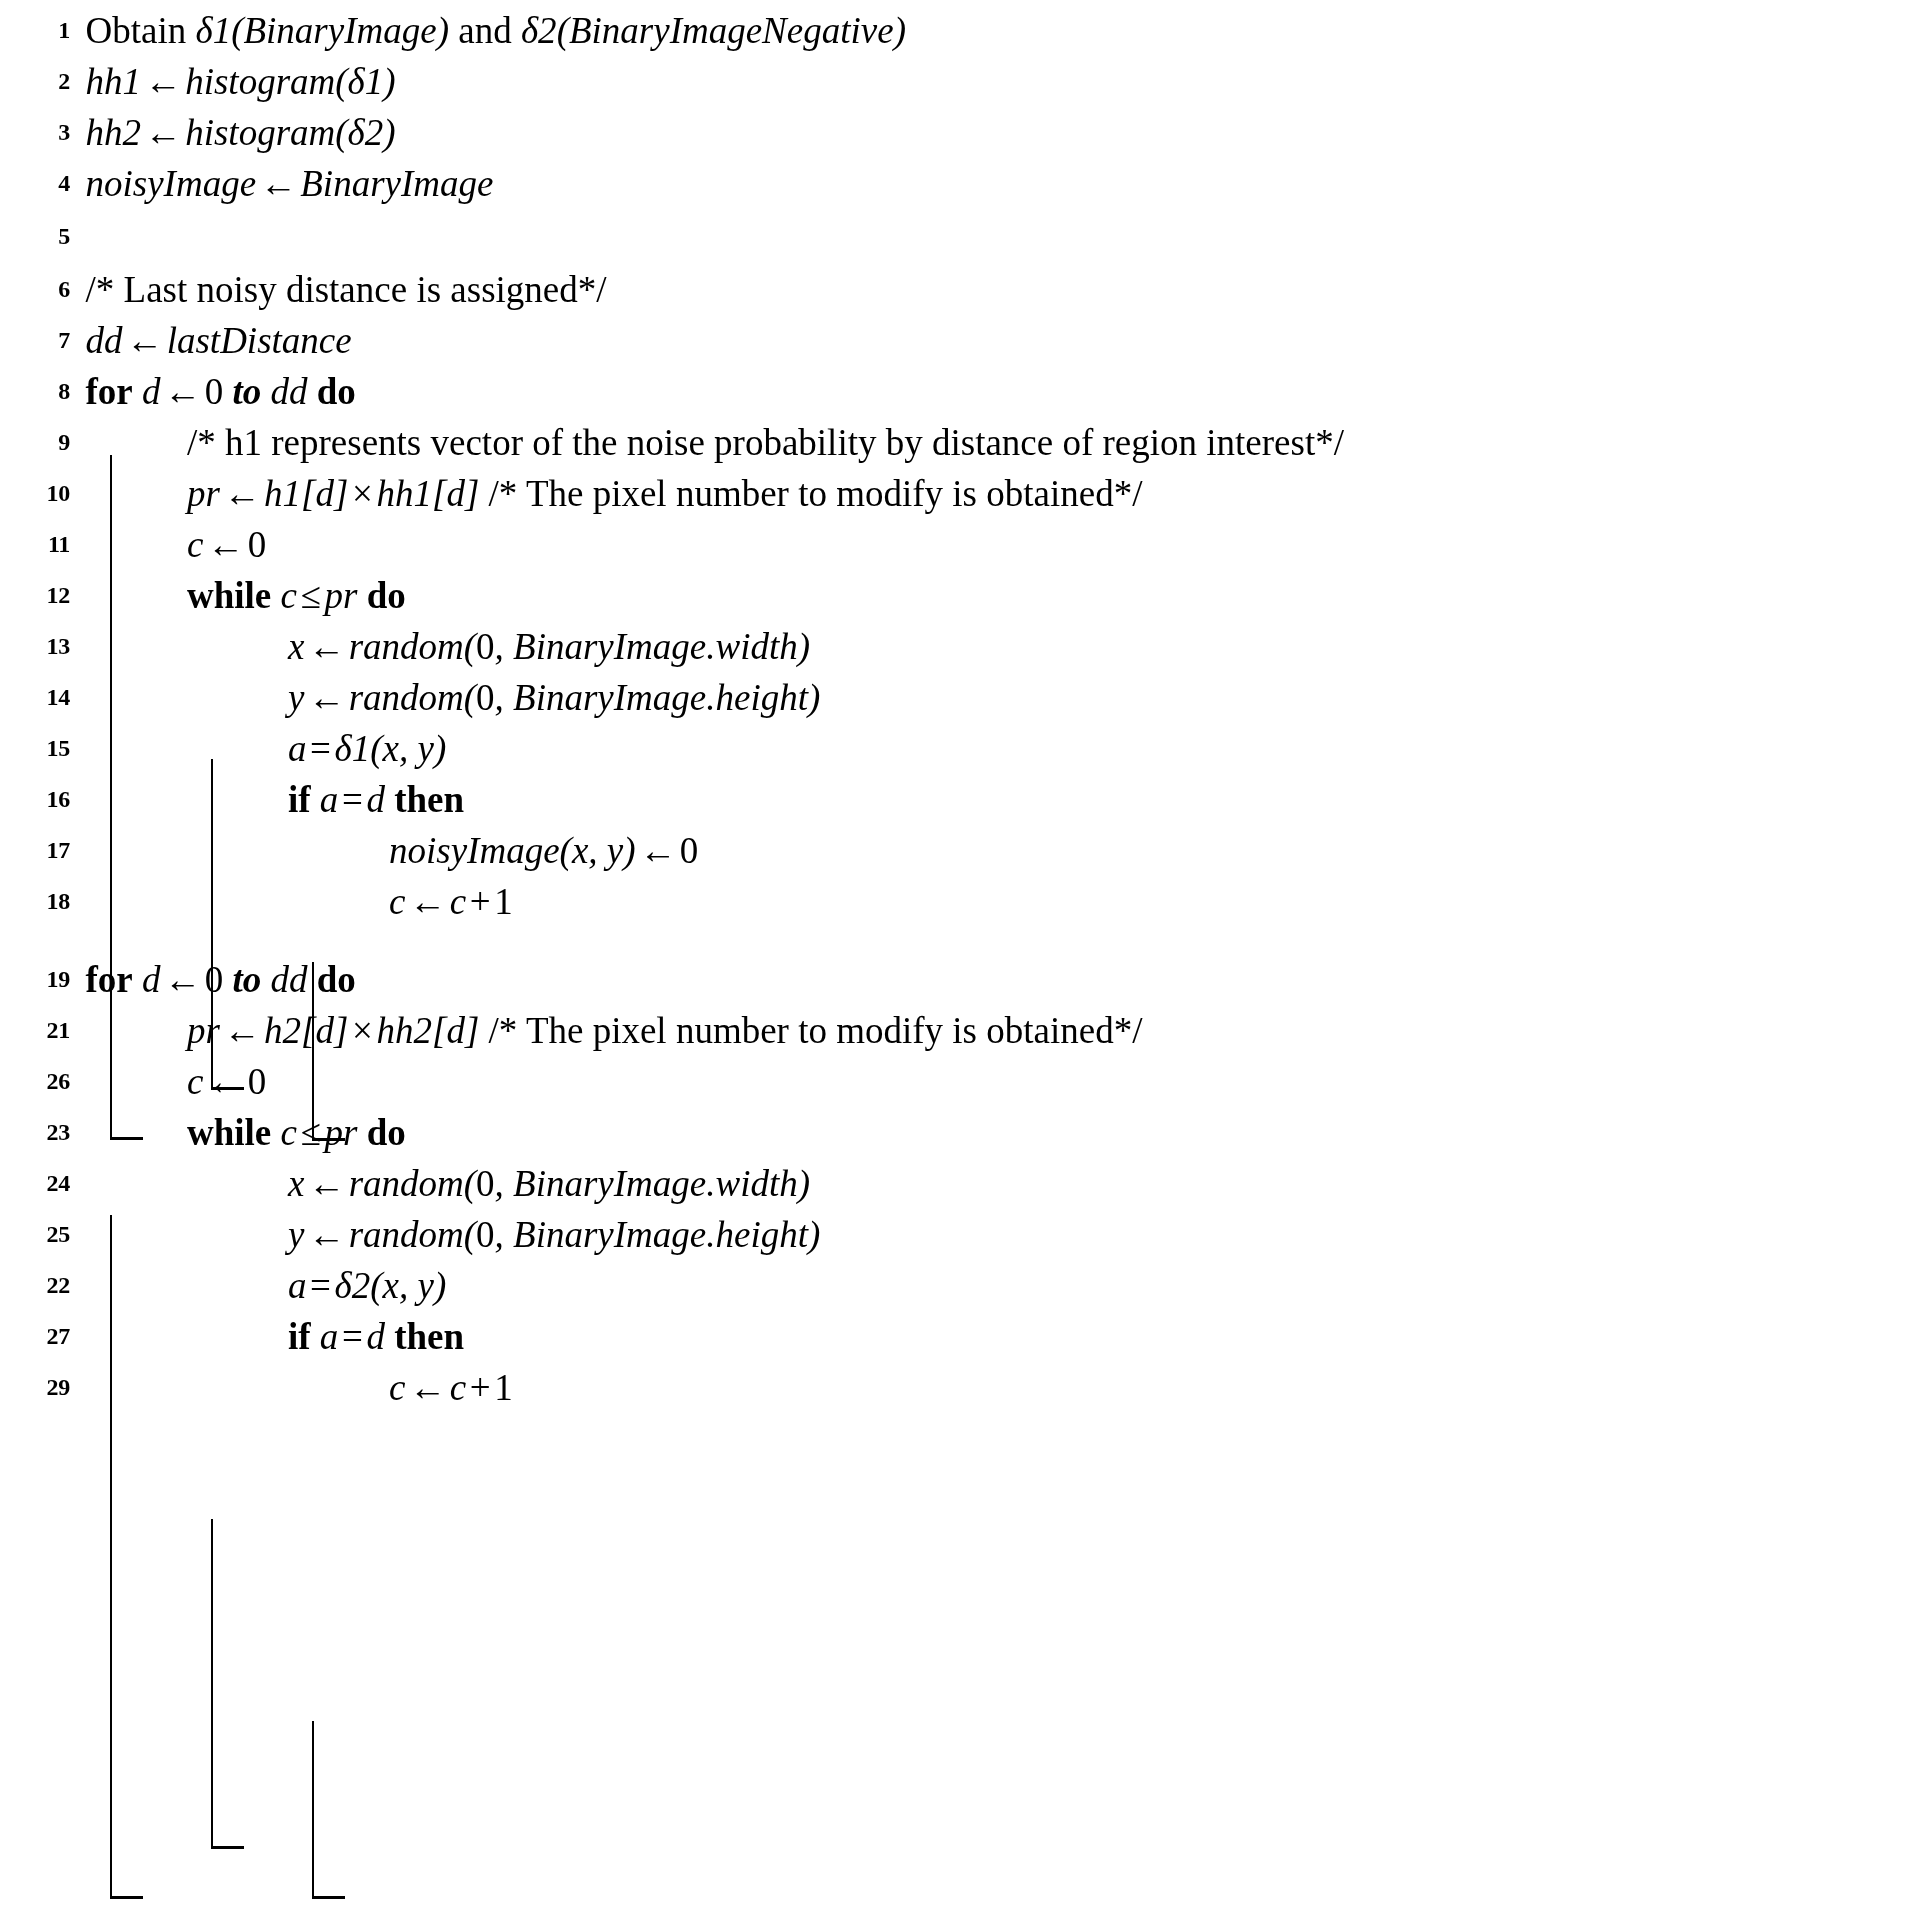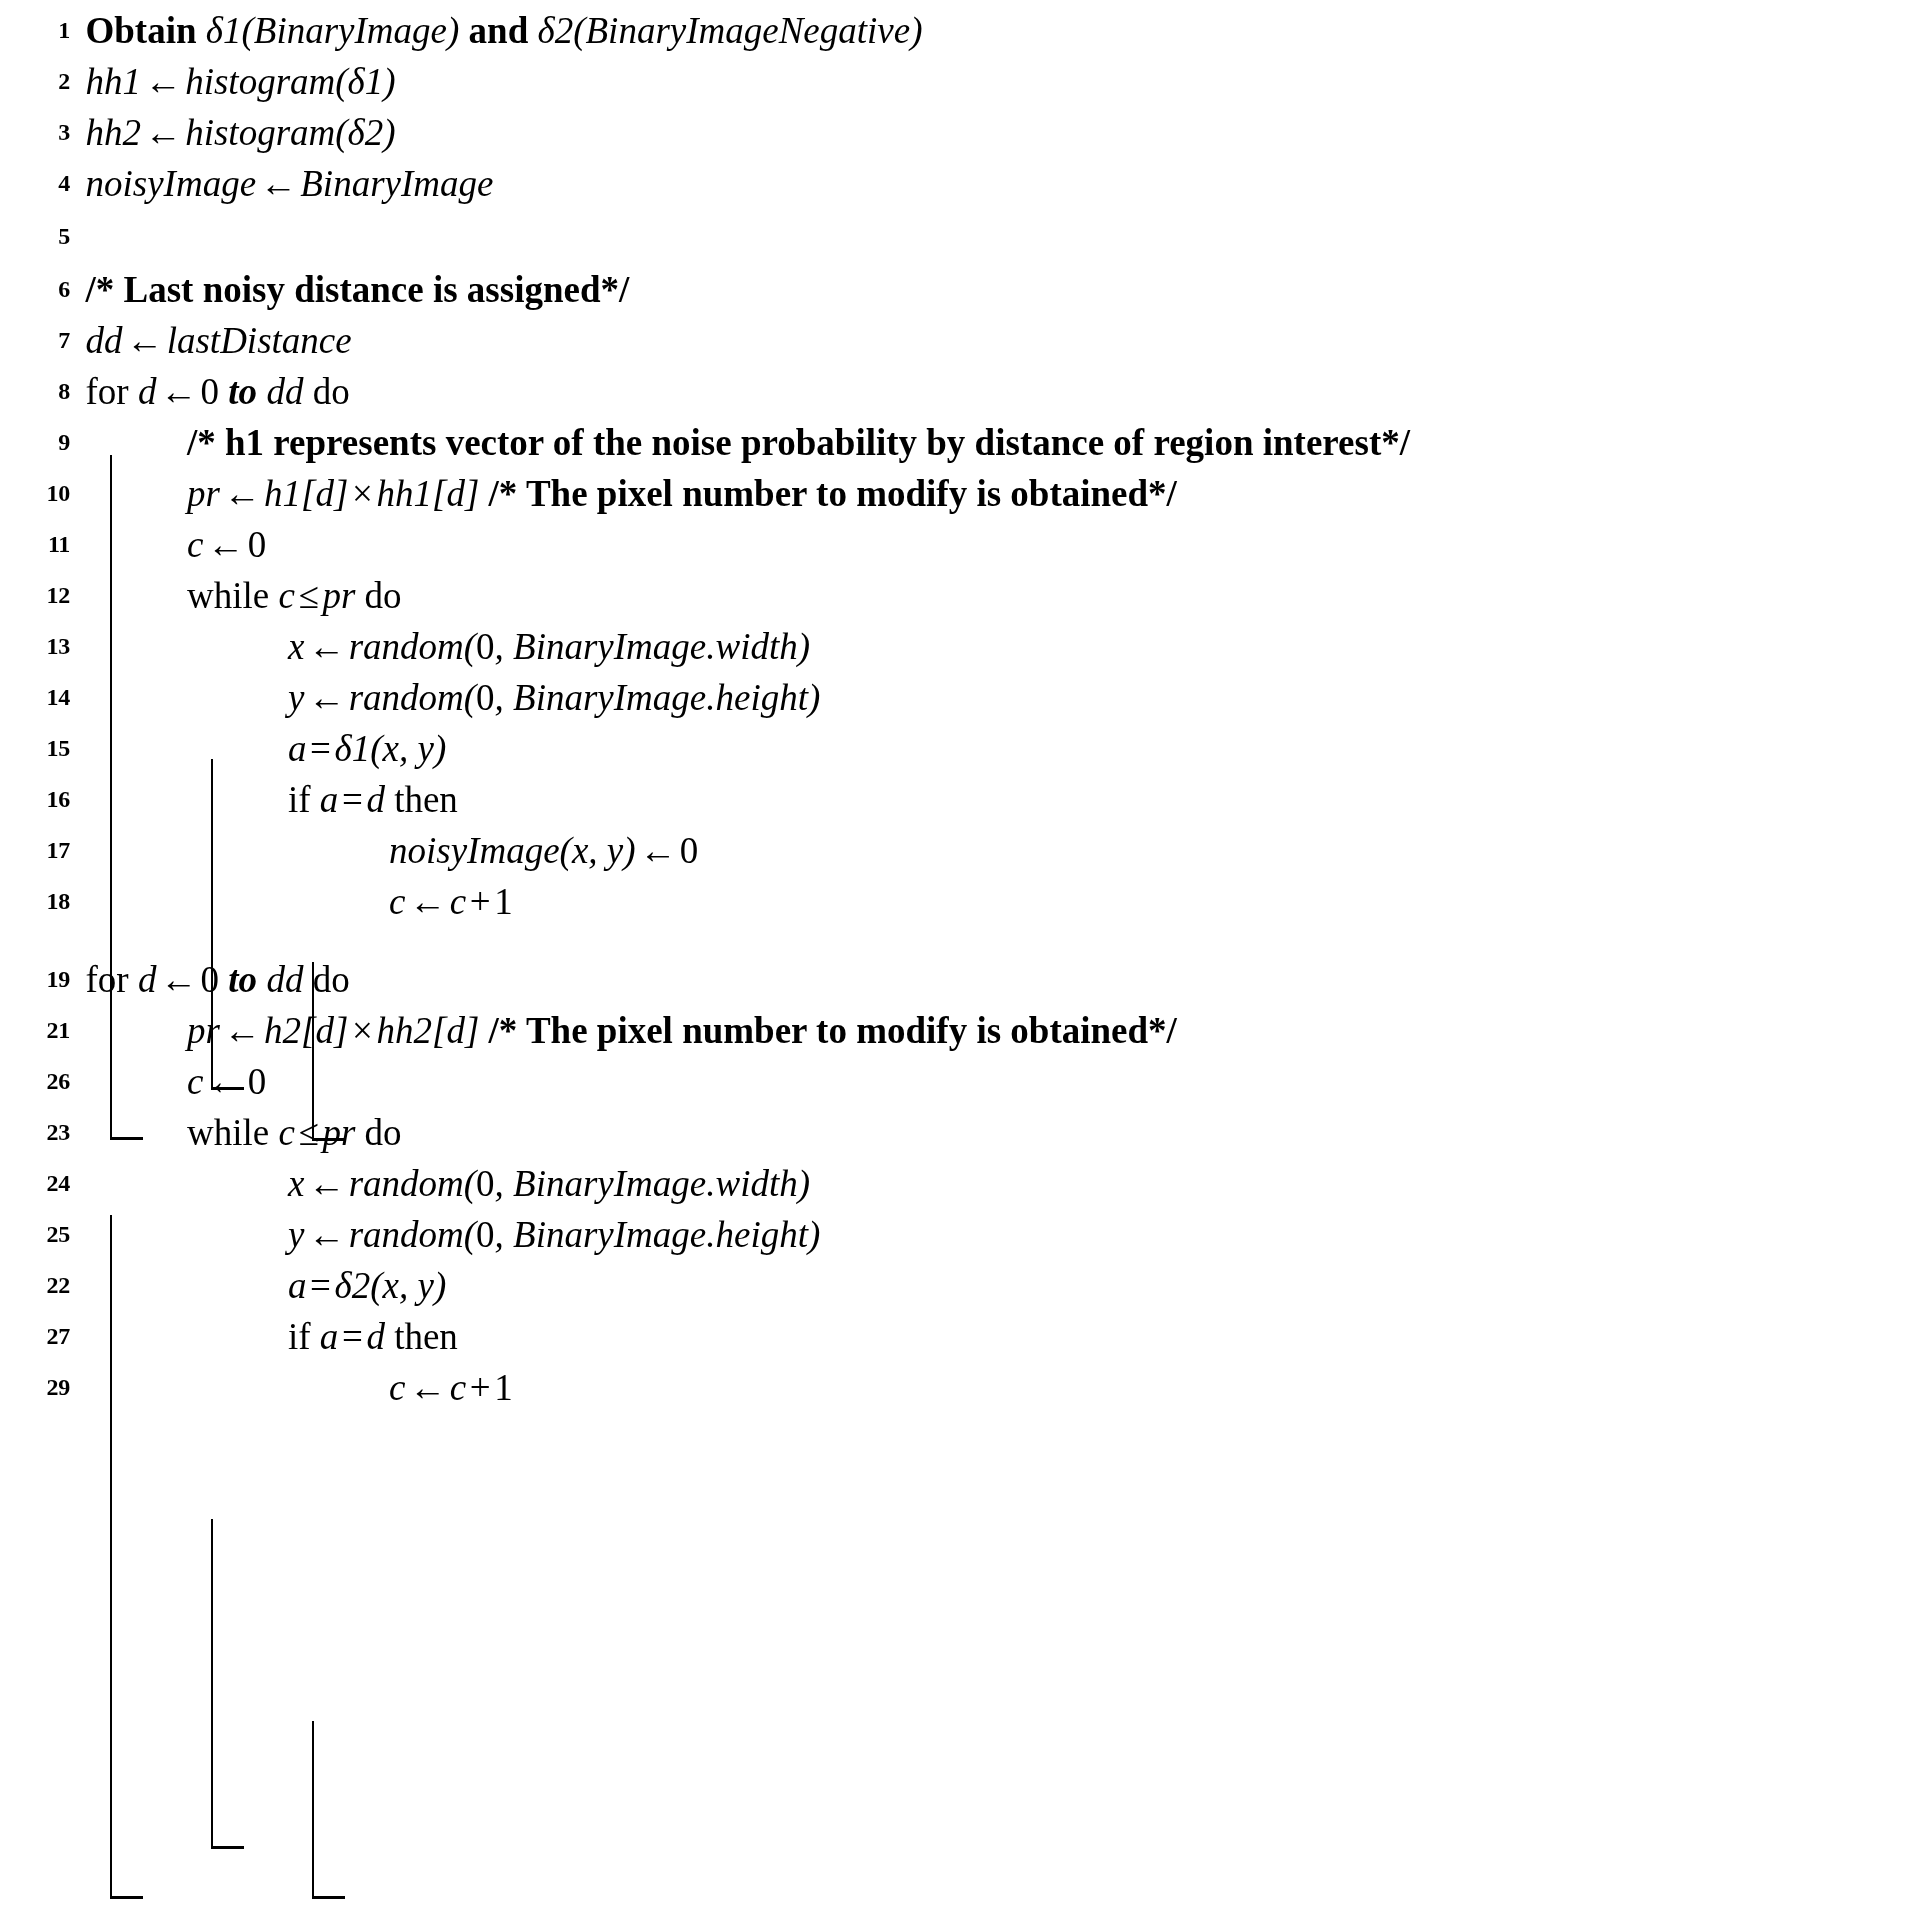--- a/index.html
+++ b/index.html
@@ -56,22 +56,22 @@
 
   
   .ind0 { padding-left: 15.5px; }
   .ind1 { padding-left: 117px; }
   .ind2 { padding-left: 218px; }
   .ind3 { padding-left: 319px; }
 
   
   .mi { font-style: italic; }
   
-  .rm { font-style: normal; font-weight: bold; }
-  .kw { font-weight: normal; font-style: normal; }
+  .rm { font-style: normal; }
+  .kw { font-weight: bold; font-style: normal; }
   .kwi { font-weight: bold; font-style: italic; text-align: right; }
   .num { font-style: normal; }
   .op { font-style: normal; padding: 0 3.6px; }
 
   
   .rule {
     position: absolute;
     width: 2.4px;
     background: #000000;
   }

